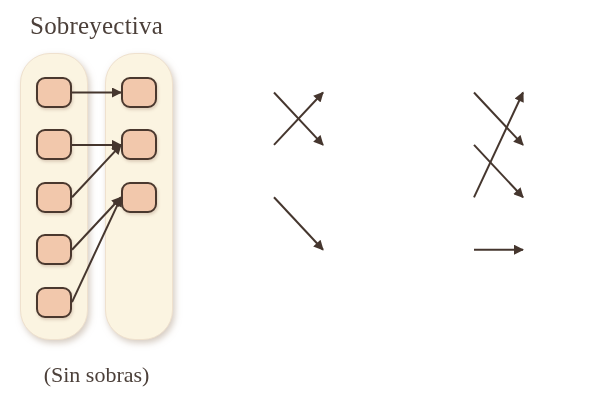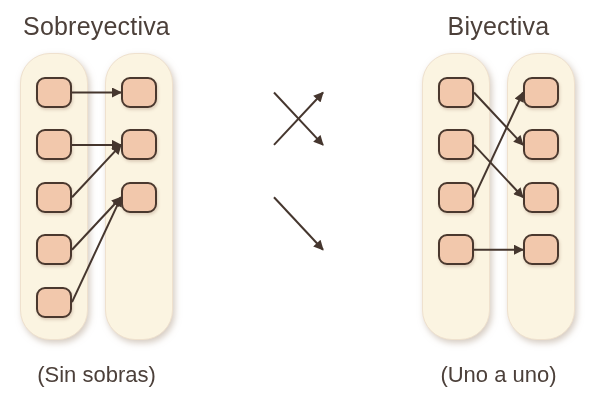--- a/index.html
+++ b/index.html
@@ -1,19 +1,19 @@
 <!DOCTYPE html>
 <html style="--bg: #ffffff; --container-fill: #fbf4e1; --container-border: #efe1ce; --node-fill: #f2c8ac; --node-border: #4a382e; --text: #4c403a;"><head>
 <meta charset="utf-8">
 <style>
   html,body{margin:0;padding:0;background:#ffffff;}
   .stage{
     position:relative;width:600px;height:400px;overflow:hidden;
     background:var(--bg,#ffffff);
-    font-family:Liberation Sans, sans-serif;
+    font-family:Liberation Serif, serif;
   }
   .panel{position:absolute;top:0;height:400px;width:153px;}
   .panel-title{
     position:absolute;top:12px;left:-30px;right:-30px;margin:0;
     text-align:center;white-space:nowrap;
     font-size:25px;font-weight:500;letter-spacing:.2px;
     color:var(--text,#4c403a);
   }
   .panel-caption{
     position:absolute;top:362px;left:-30px;right:-30px;margin:0;
@@ -53,36 +53,20 @@
         <div class="set-node" style="left: 16px; top: 286.6px;"></div>
         <div class="set-container" style="left: 85px;"></div>
         <div class="set-node" style="left: 101px; top: 77px;"></div>
         <div class="set-node" style="left: 101px; top: 129.4px;"></div>
         <div class="set-node" style="left: 101px; top: 181.8px;"></div>
       </div>
     <p class="panel-caption">(Sin sobras)</p>
   </section>
 
 
-  <section class="panel" style="left:422px">
-    <h2 class="panel-title">Biyectiva</h2>
-    <div class="diagram-area">
-        <div class="set-container" style="left: 0px;"></div>
-        <div class="set-node" style="left: 16px; top: 77px;"></div>
-        <div class="set-node" style="left: 16px; top: 129.4px;"></div>
-        <div class="set-node" style="left: 16px; top: 181.8px;"></div>
-        <div class="set-node" style="left: 16px; top: 234.2px;"></div>
-        <div class="set-container" style="left: 85px;"></div>
-        <div class="set-node" style="left: 101px; top: 77px;"></div>
-        <div class="set-node" style="left: 101px; top: 129.4px;"></div>
-        <div class="set-node" style="left: 101px; top: 181.8px;"></div>
-        <div class="set-node" style="left: 101px; top: 234.2px;"></div>
-      </div>
-    <p class="panel-caption">(Uno a uno)</p>
-  </section>
 
   <svg class="arrow-layer" viewBox="0 0 600 400" xmlns="http://www.w3.org/2000/svg">
     <defs>
       <marker id="ah" viewBox="0 0 10 10" refX="9" refY="5" markerWidth="5.5" markerHeight="5" orient="auto-start-reverse">
         <path d="M0,0 L10,5 L0,10 z" fill="#45362e"></path>
       </marker>
     </defs>
     <g id="arrow-group" stroke-width="2" fill="none" stroke="#45362e">
         <line x1="72" y1="92.5" x2="121" y2="92.5" marker-end="url(#ah)"></line>
         <line x1="72" y1="144.9" x2="121" y2="144.9" marker-end="url(#ah)"></line>

